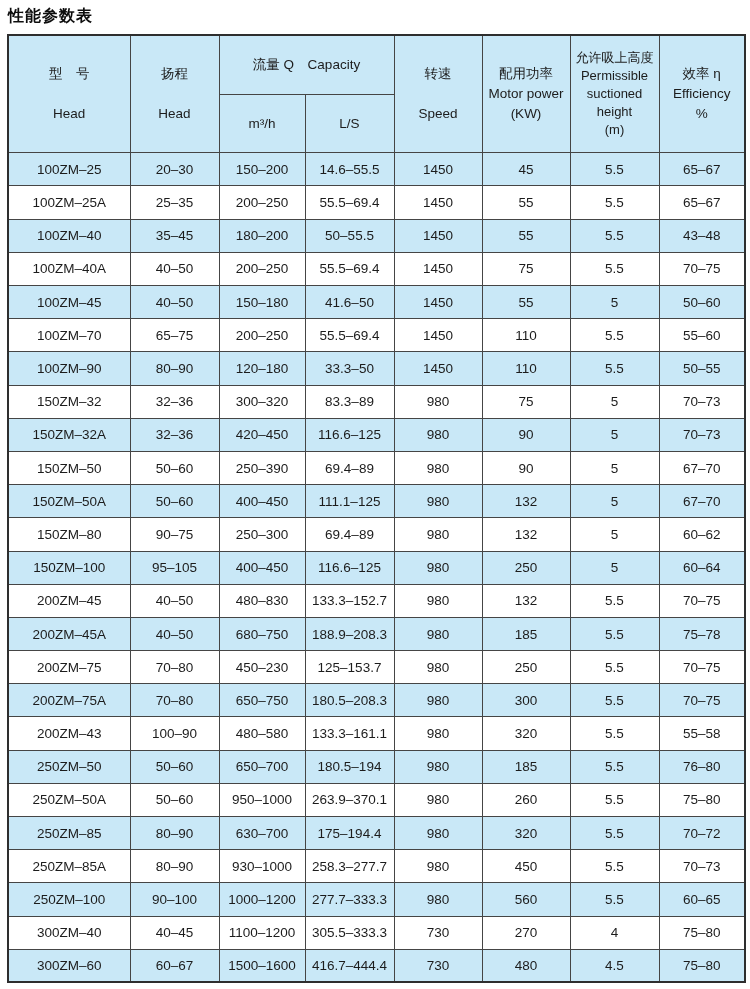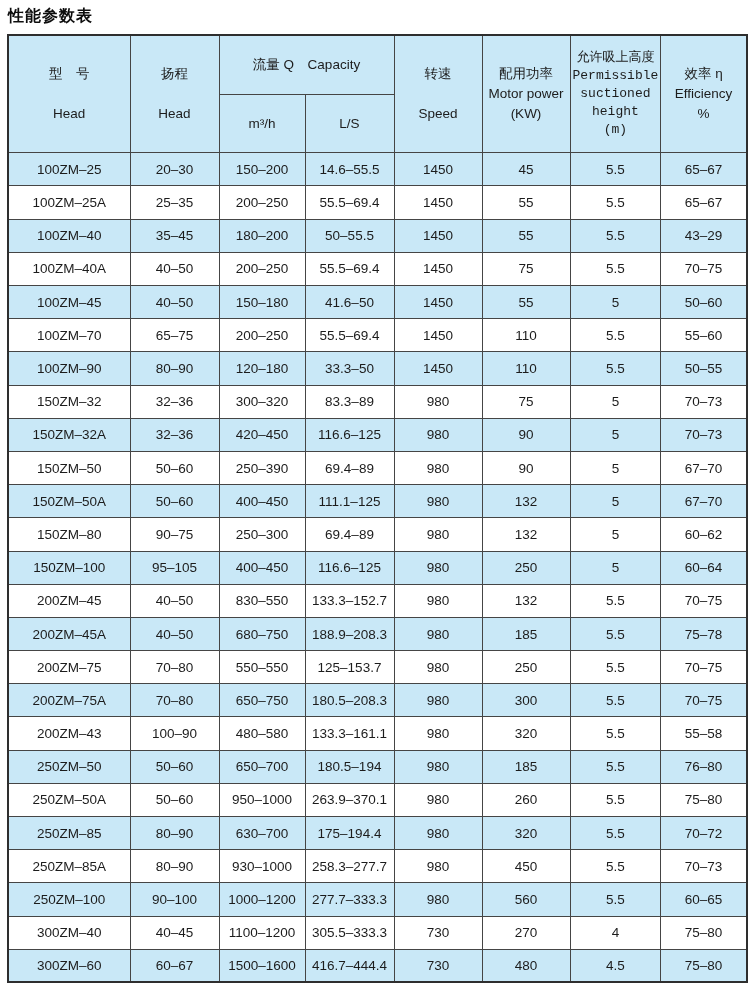--- a/index.html
+++ b/index.html
@@ -30,21 +30,21 @@
     text-align:center;vertical-align:middle;
     padding:0 2px;overflow:hidden;
   }
   .perf thead th{
     background:var(--blue);
     font-weight:normal;font-size:13.5px;line-height:1.5;
     white-space:pre-line;
   }
   .perf thead tr.h-top th{height:60px;}
   .perf thead tr.h-sub th{height:58px;text-align:center;}
-  .perf thead th.tight{line-height:1.38;font-size:13px;font-family:Liberation Mono, monospace;}
+  .perf thead th.tight{line-height:1.38;font-size:13px;}
   .perf tbody td{
     font-size:13.5px;height:33.2px;background:var(--white);
   }
   .perf tbody tr.alt td{background:var(--blue);}
 </style>
 </head>
 <body>
 
 <div class="page-title">性能参数表</div>
 
@@ -110,21 +110,21 @@
         <td>65–67</td>
       </tr>
       <tr class="alt">
         <td>100ZM–40</td>
         <td>35–45</td>
         <td>180–200</td>
         <td>50–55.5</td>
         <td>1450</td>
         <td>55</td>
         <td>5.5</td>
-        <td>43–29</td>
+        <td>43–48</td>
       </tr>
       <tr>
         <td>100ZM–40A</td>
         <td>40–50</td>
         <td>200–250</td>
         <td>55.5–69.4</td>
         <td>1450</td>
         <td>75</td>
         <td>5.5</td>
         <td>70–75</td>
@@ -215,41 +215,41 @@
         <td>400–450</td>
         <td>116.6–125</td>
         <td>980</td>
         <td>250</td>
         <td>5</td>
         <td>60–64</td>
       </tr>
       <tr>
         <td>200ZM–45</td>
         <td>40–50</td>
-        <td>830–550</td>
+        <td>480–830</td>
         <td>133.3–152.7</td>
         <td>980</td>
         <td>132</td>
         <td>5.5</td>
         <td>70–75</td>
       </tr>
       <tr class="alt">
         <td>200ZM–45A</td>
         <td>40–50</td>
         <td>680–750</td>
         <td>188.9–208.3</td>
         <td>980</td>
         <td>185</td>
         <td>5.5</td>
         <td>75–78</td>
       </tr>
       <tr>
         <td>200ZM–75</td>
         <td>70–80</td>
-        <td>550–550</td>
+        <td>450–230</td>
         <td>125–153.7</td>
         <td>980</td>
         <td>250</td>
         <td>5.5</td>
         <td>70–75</td>
       </tr>
       <tr class="alt">
         <td>200ZM–75A</td>
         <td>70–80</td>
         <td>650–750</td>

